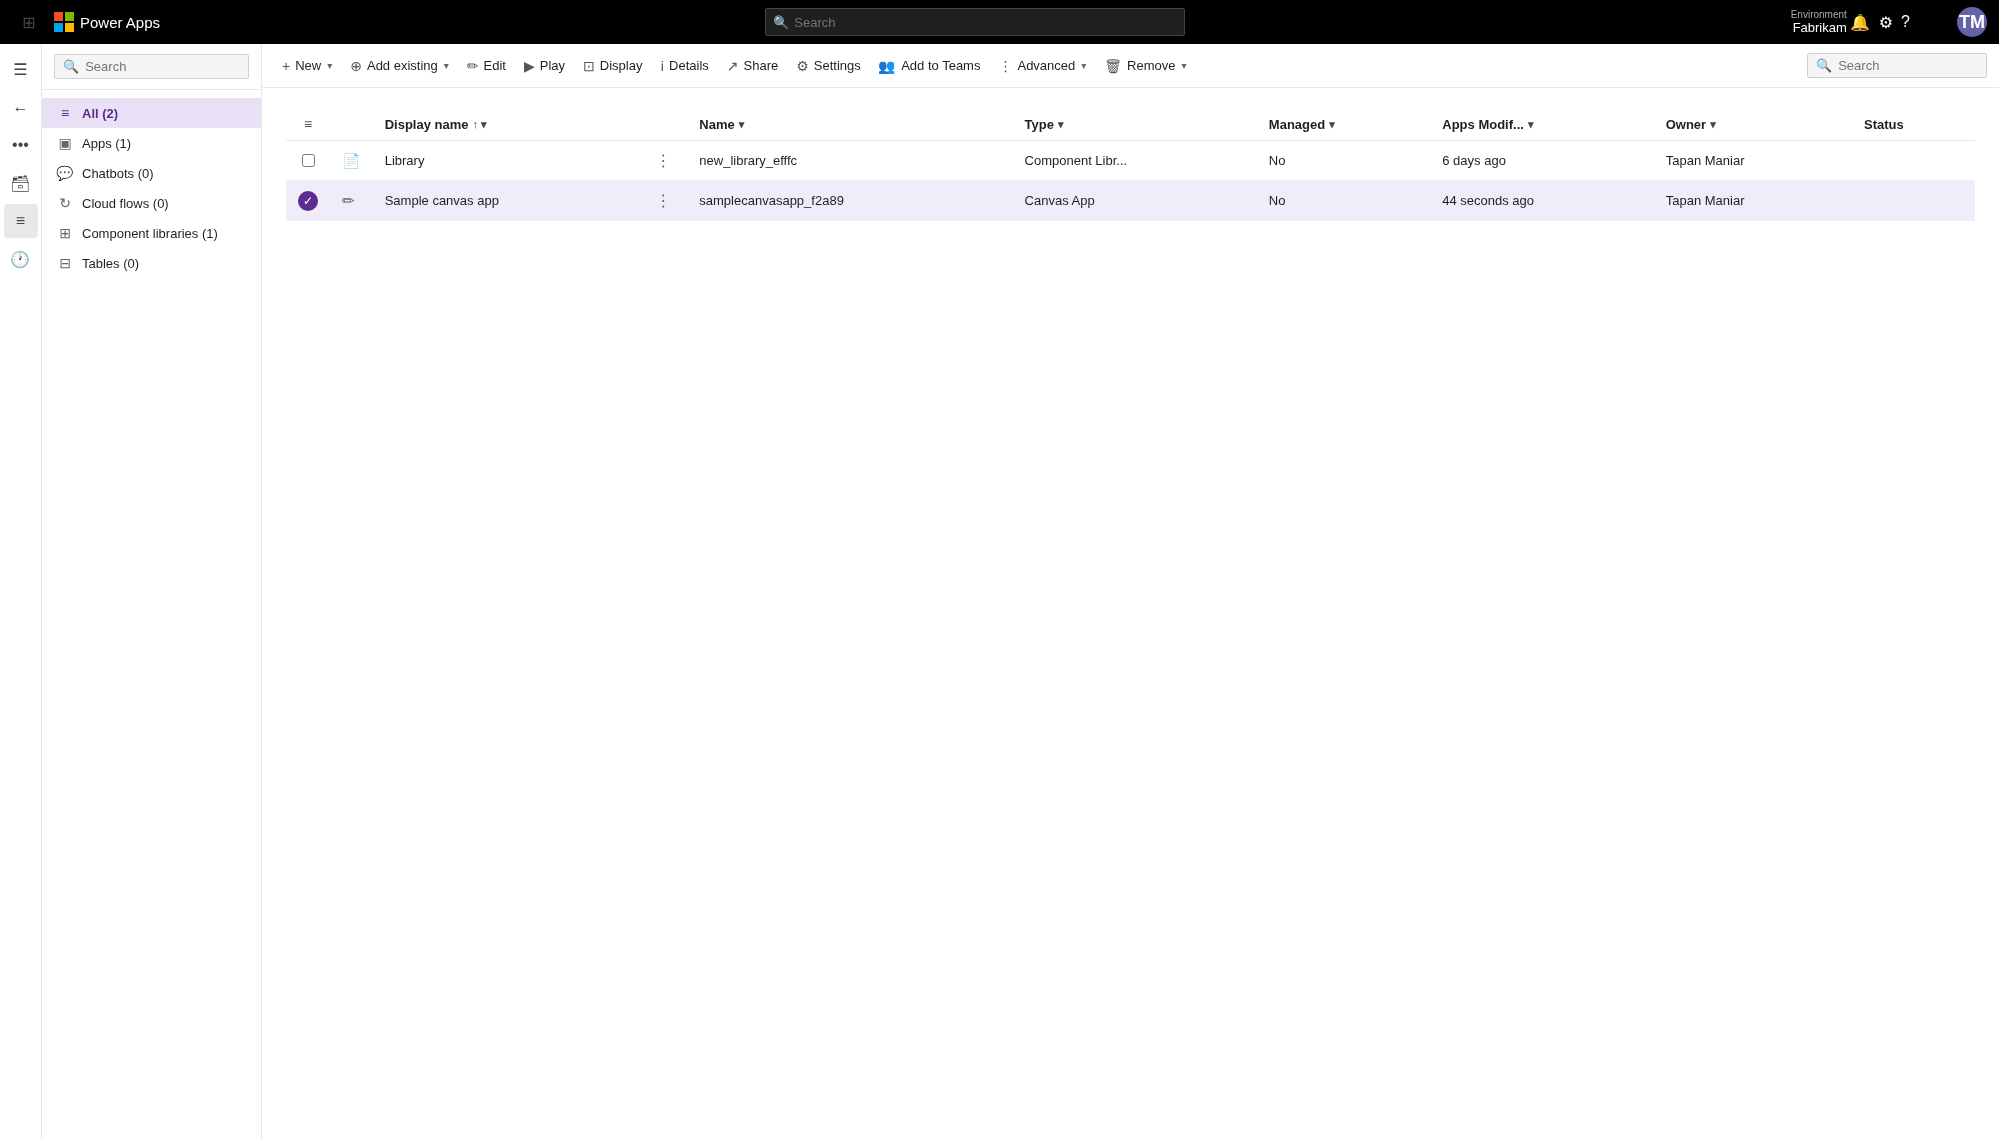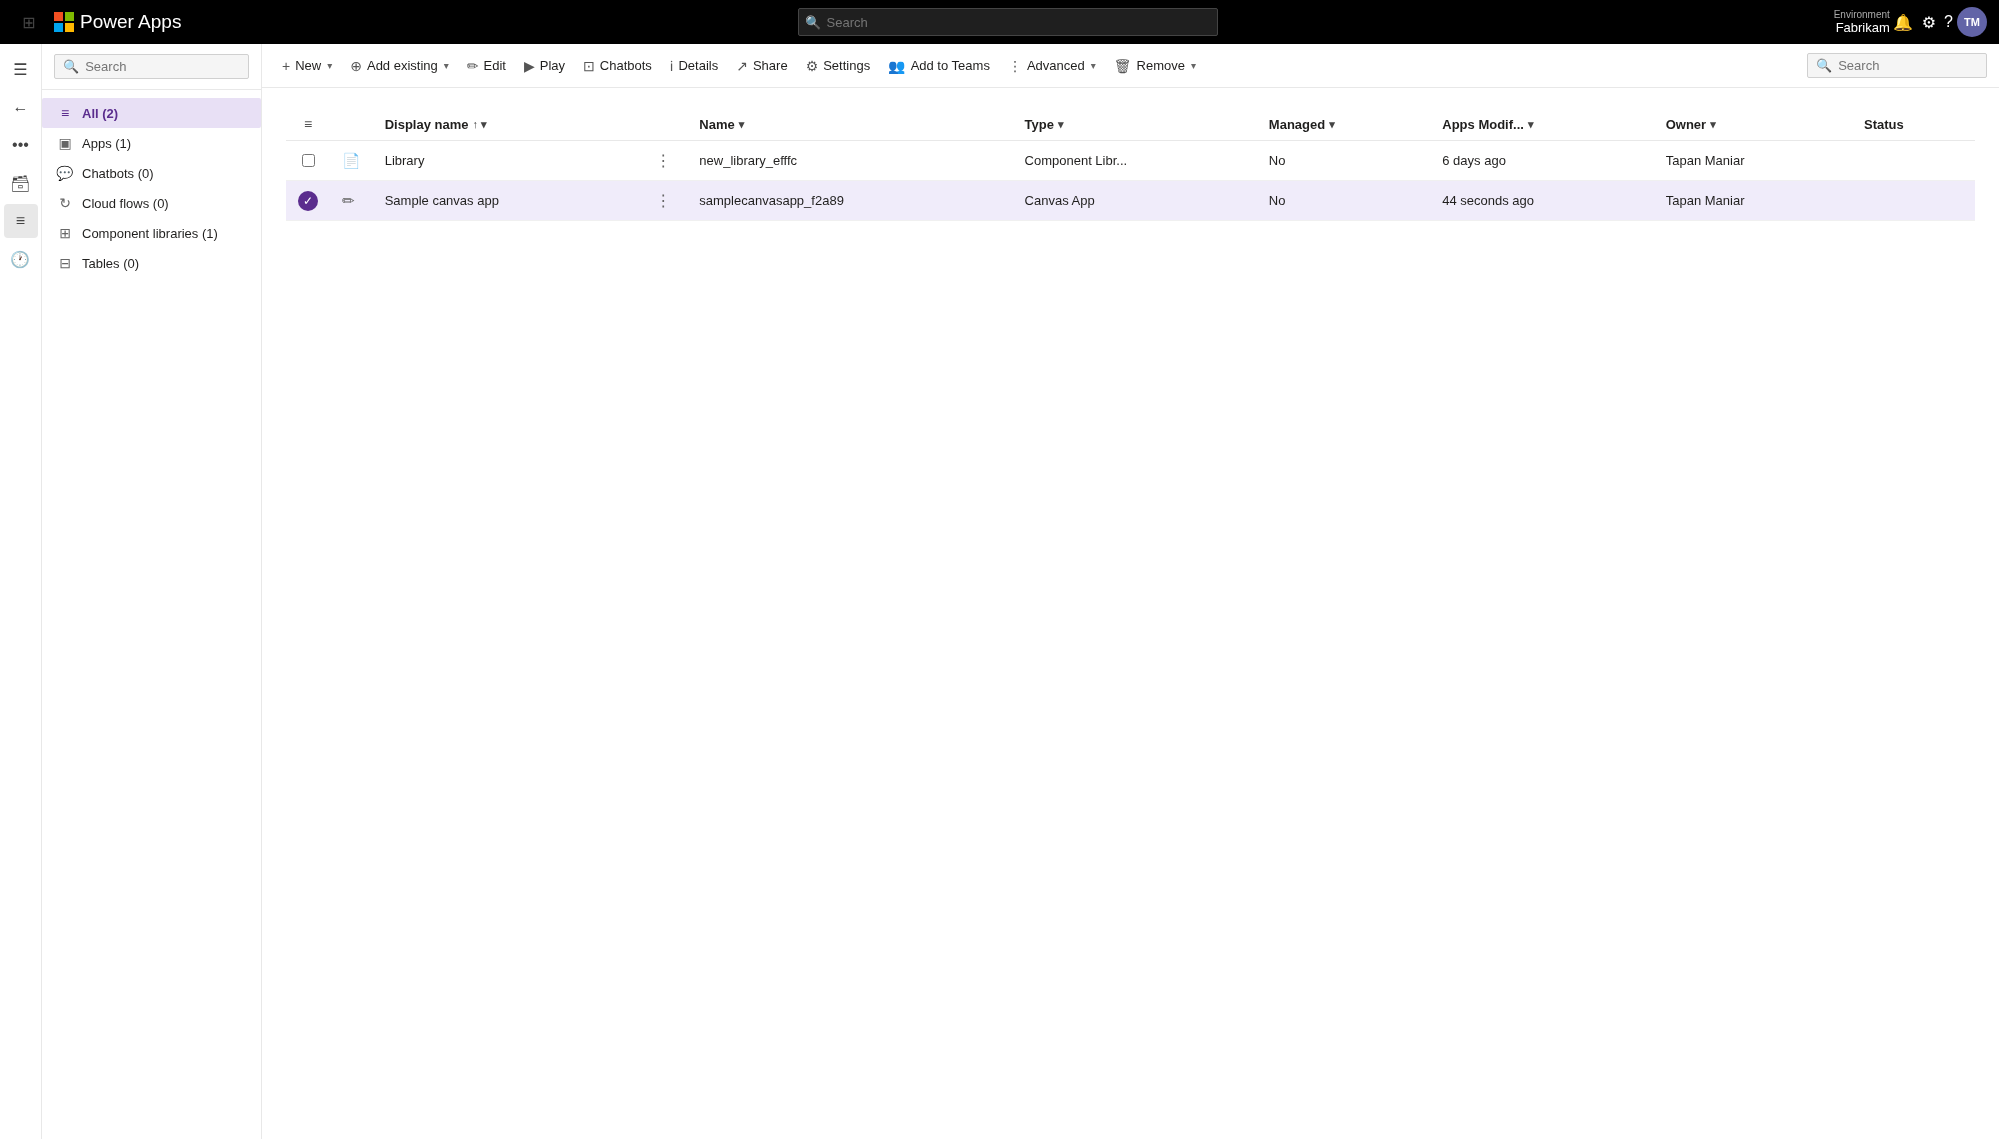--- a/index.html
+++ b/index.html
@@ -35,21 +35,21 @@
       width: 20px;
       height: 20px;
       display: grid;
       grid-template-columns: 1fr 1fr;
       gap: 2px;
     }
     .ms-logo-squares div:nth-child(1) { background: #f25022; }
     .ms-logo-squares div:nth-child(2) { background: #7fba00; }
     .ms-logo-squares div:nth-child(3) { background: #00a4ef; }
     .ms-logo-squares div:nth-child(4) { background: #ffb900; }
-    .app-name { color: #fff; font-size: 19px; font-weight: 400; }
+    .app-name { color: #fff; font-size: 15px; font-weight: 400; }
 
     .top-nav-search {
       flex: 1;
       display: flex;
       justify-content: center;
     }
     .top-nav-search input {
       width: 420px;
       height: 28px;
       background: #1f1f1f;
@@ -97,23 +97,24 @@
     }
     .avatar {
       width: 30px;
       height: 30px;
       border-radius: 50%;
       background: #6264a7;
       display: flex;
       align-items: center;
       justify-content: center;
       color: #fff;
-      font-size: 11px;
+      font-size: 18px;
       font-weight: 600;
       cursor: pointer;
+      margin-left: 43px;
     }
 
     
     .main-body {
       display: flex;
       flex: 1;
       overflow: hidden;
     }
 
     
@@ -436,21 +437,21 @@
       <button class="toolbar-btn">
         <span class="btn-icon">✏</span>
         <span>Edit</span>
       </button>
       <button class="toolbar-btn">
         <span class="btn-icon">▶</span>
         <span>Play</span>
       </button>
       <button class="toolbar-btn">
         <span class="btn-icon">⊡</span>
-        <span>Chatbots</span>
+        <span>Display</span>
       </button>
       <button class="toolbar-btn">
         <span class="btn-icon">ℹ</span>
         <span>Details</span>
       </button>
       <button class="toolbar-btn">
         <span class="btn-icon">↗</span>
         <span>Share</span>
       </button>
       <button class="toolbar-btn">

